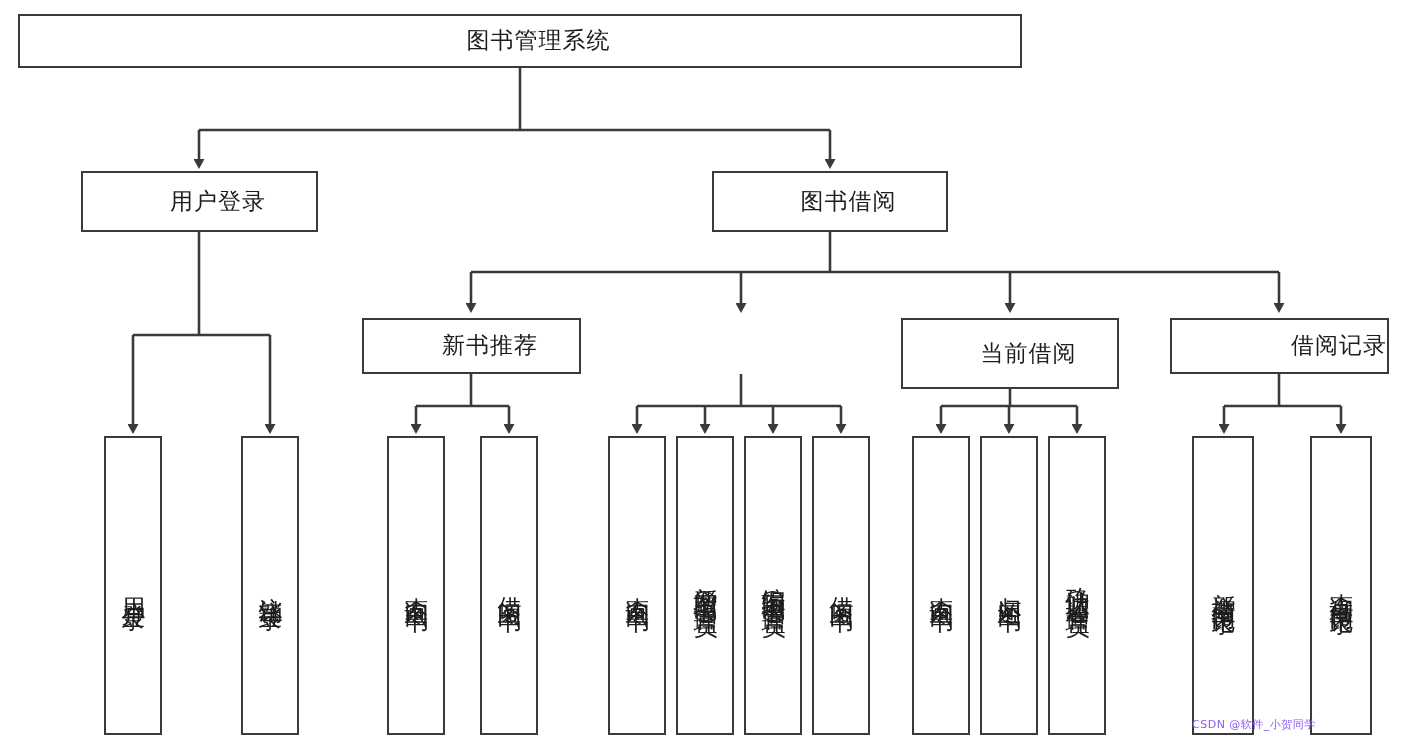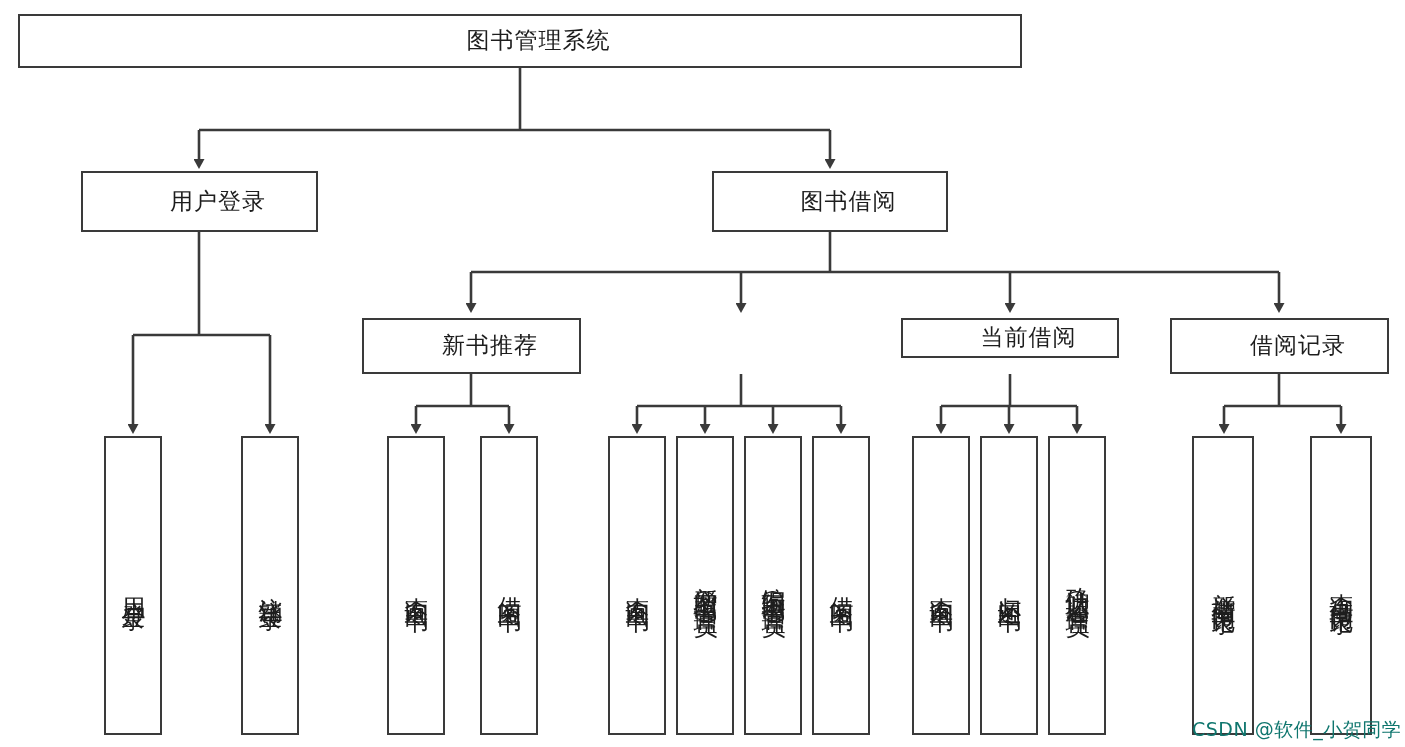--- a/index.html
+++ b/index.html
@@ -53,22 +53,22 @@
   .node.v .label{
     writing-mode:vertical-rl;
     text-orientation:upright;
     font-size:24px;
     line-height:1.05;
     letter-spacing:4px;
     white-space:nowrap;
   }
   .watermark{
     position:absolute;
-    font-size:19px;
-    color:#0f766e;
+    font-size:11px;
+    color:#8b5cf6;
     letter-spacing:0.5px;
     white-space:nowrap;
     user-select:none;
   }
 </style>
 </head>
 <body>
 
 <div id="canvas">
 
@@ -129,24 +129,24 @@
   <div class="node h" style="left:81px;top:171px;width:237px;height:61px;">
     <span class="label">用户登录</span>
   </div>
   <div class="node h" style="left:712px;top:171px;width:236px;height:61px;">
     <span class="label">图书借阅</span>
   </div>
 
   <div class="node h" style="left:362px;top:318px;width:219px;height:56px;justify-content:center;">
     <span class="label">新书推荐</span>
   </div>
-  <div class="node h" style="left:901px;top:318px;width:218px;height:40px;">
+  <div class="node h" style="left:901px;top:318px;width:218px;height:71px;">
     <span class="label">当前借阅</span>
   </div>
-  <div class="node h" style="left:1170px;top:318px;width:219px;height:56px;">
+  <div class="node h" style="left:1170px;top:318px;width:219px;height:56px;justify-content:flex-end;">
     <span class="label">借阅记录</span>
   </div>
 
   <div class="node v" style="left:104px;top:436px;width:58px;height:299px;">
     <span class="label">用户登录</span>
   </div>
   <div class="node v" style="left:241px;top:436px;width:58px;height:299px;">
     <span class="label">注销登录</span>
   </div>
 

